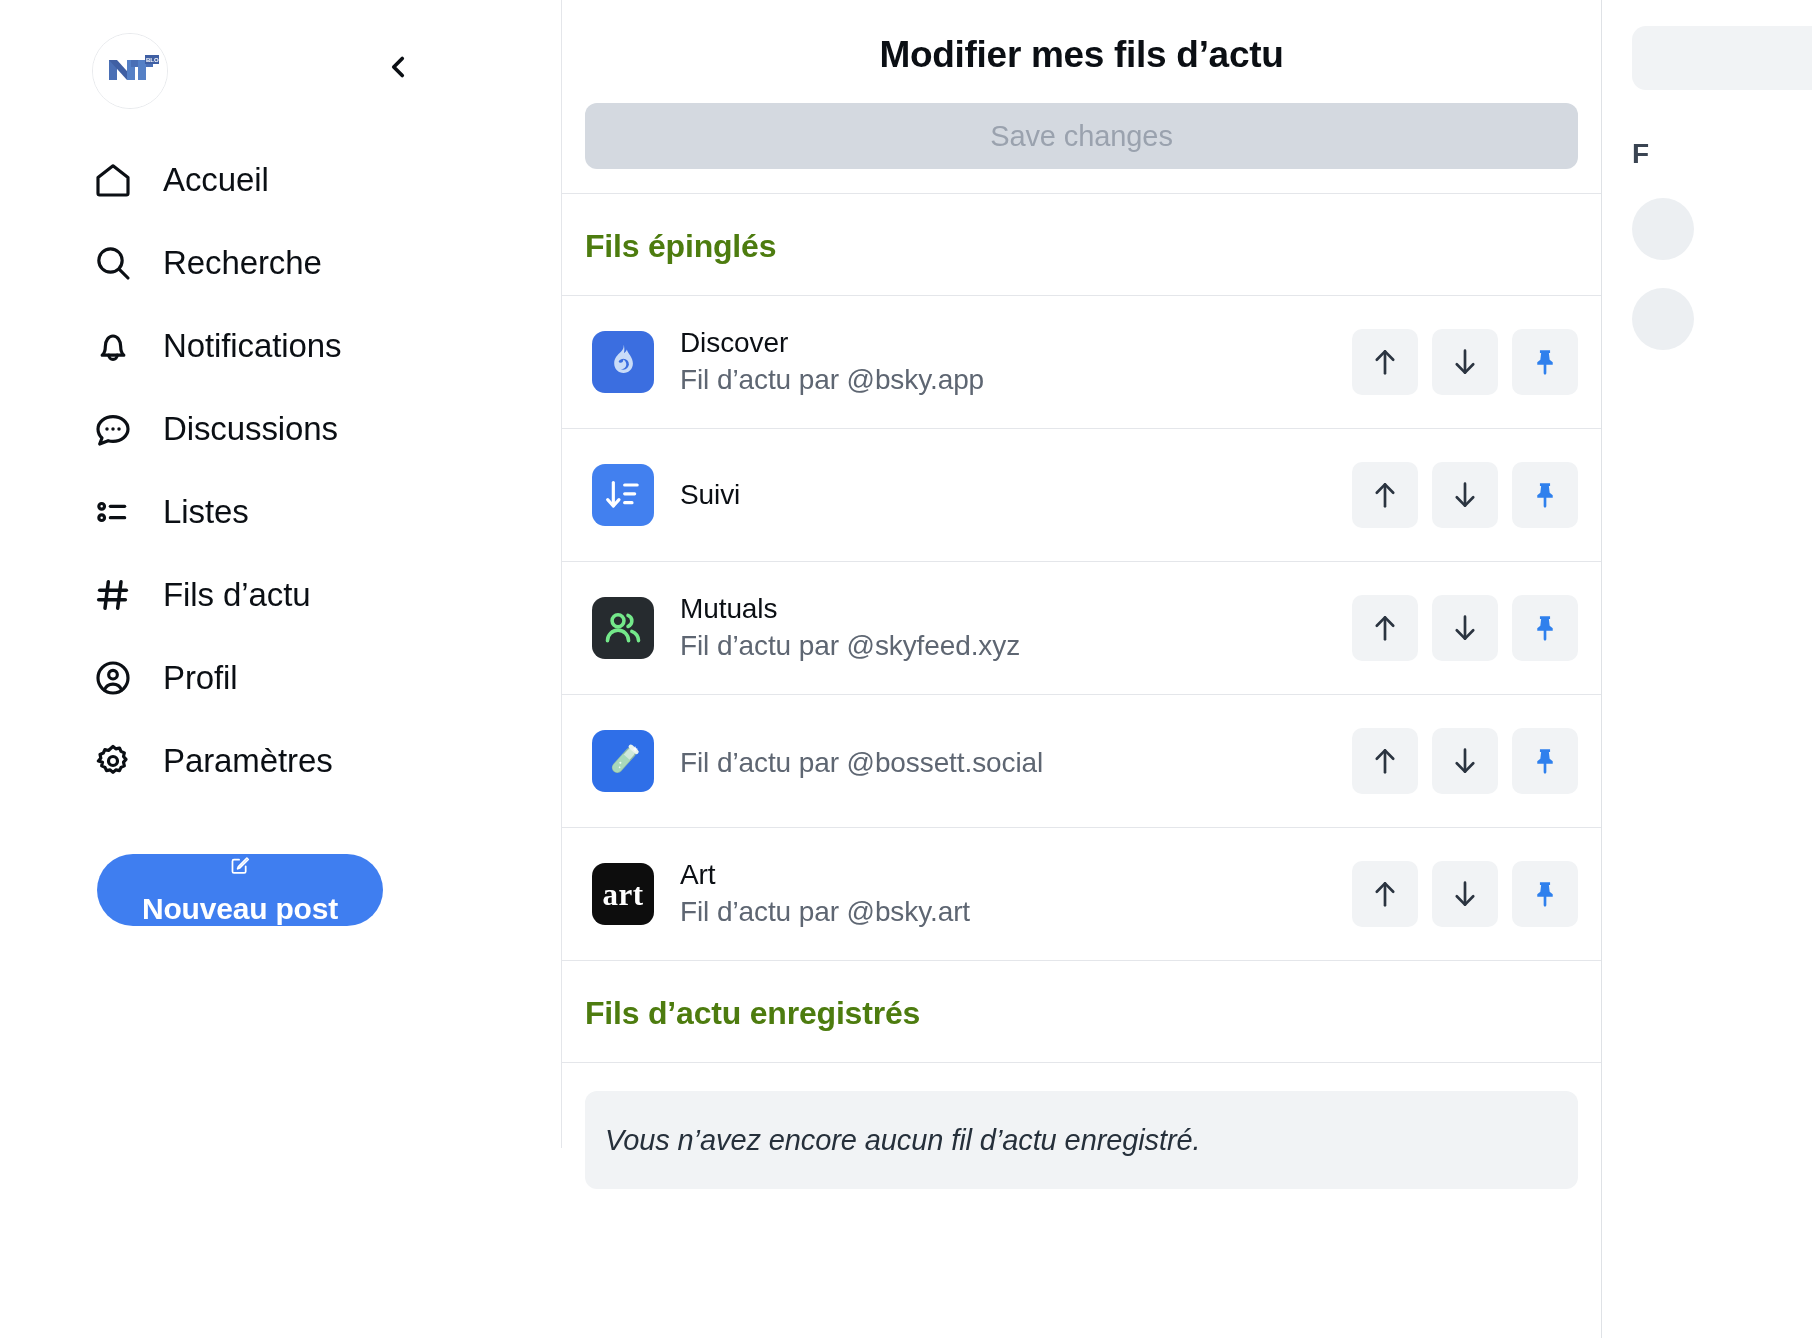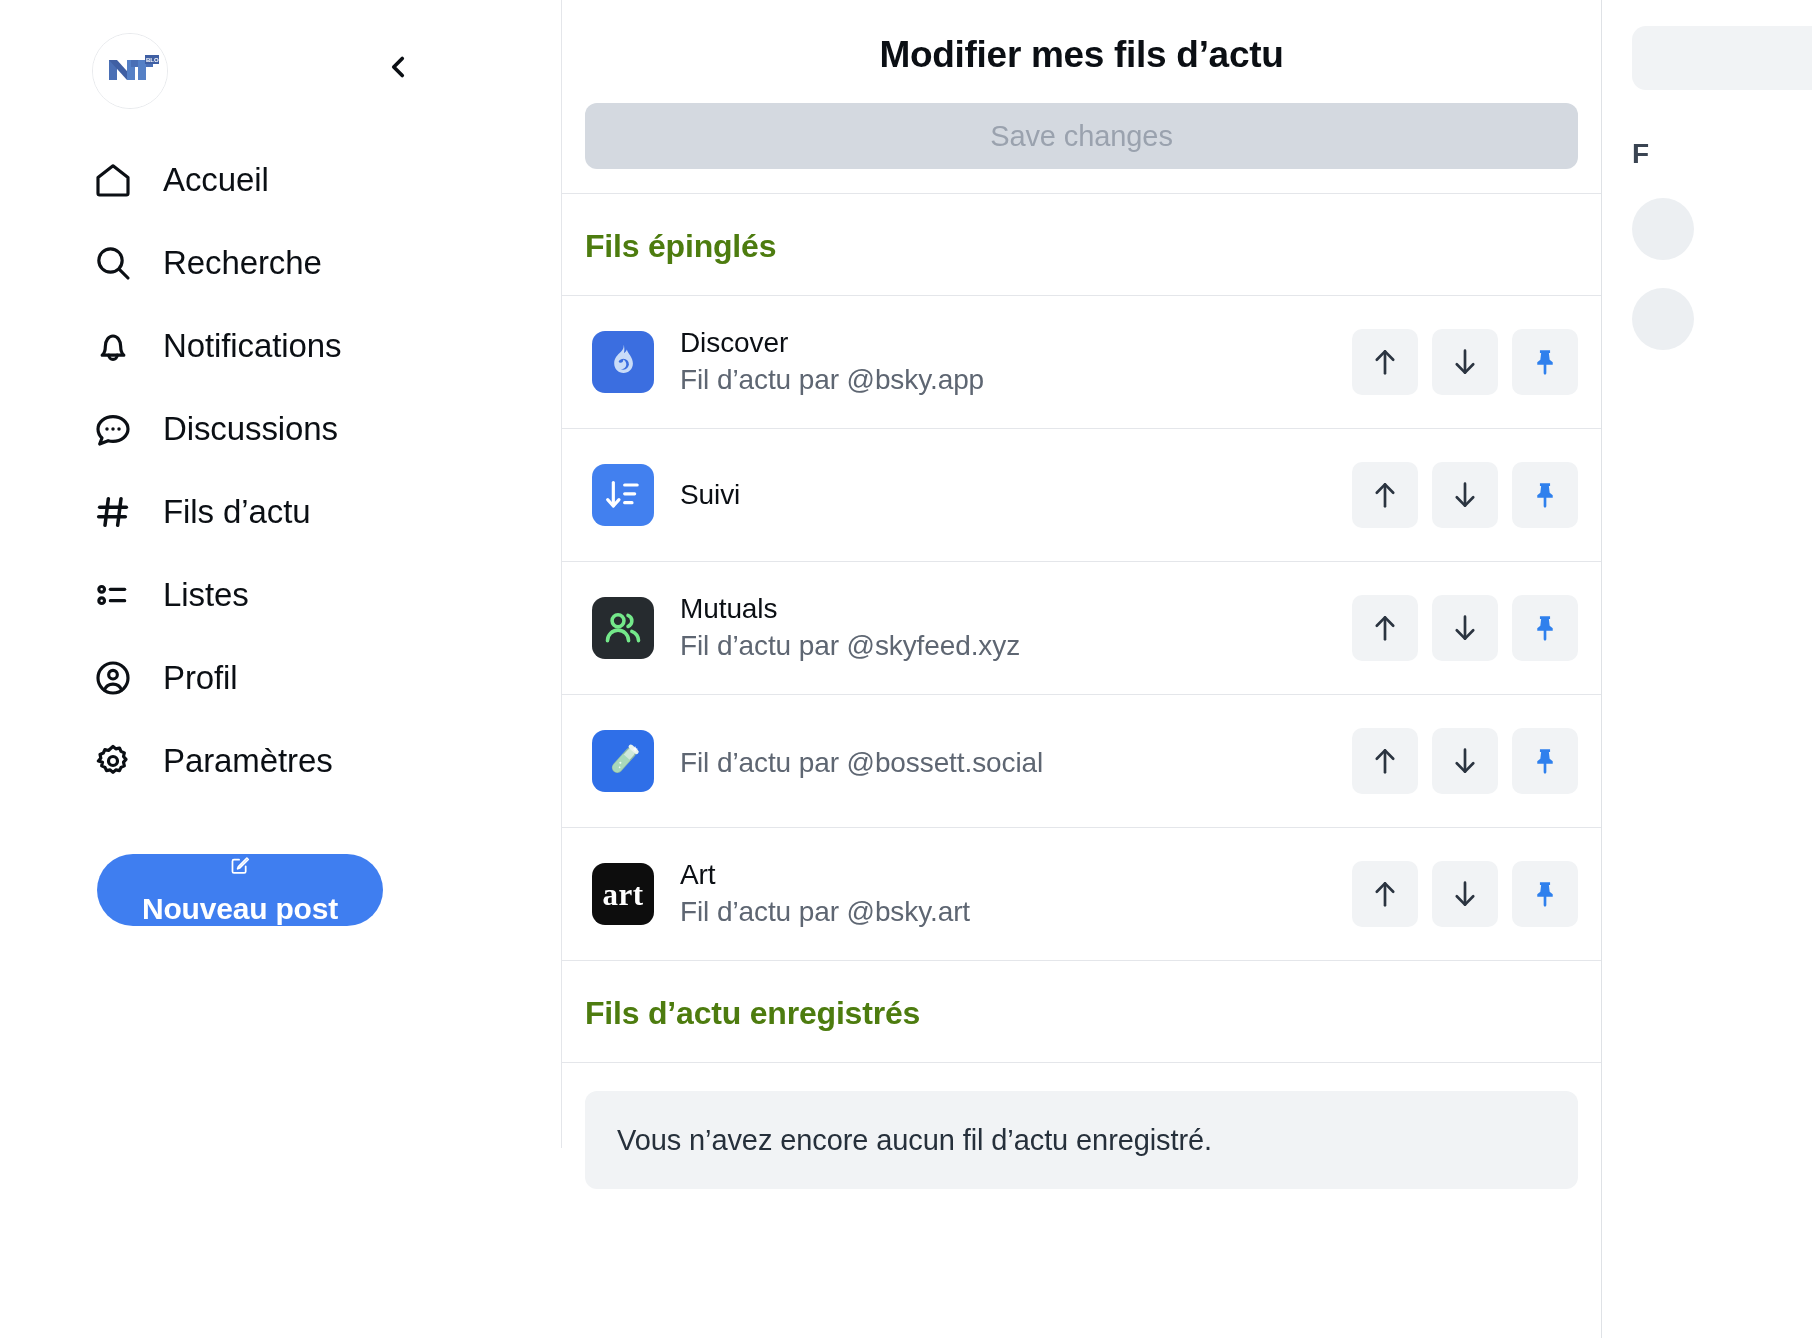--- a/index.html
+++ b/index.html
@@ -208,21 +208,22 @@
     cursor: pointer;
   }
 
   .empty-wrap { padding: 28px 23px 0 23px; }
   .empty-box {
     background: #f1f3f5;
     border-radius: 12px;
     height: 98px;
     display: flex;
     align-items: center;
-    padding-left: 32px;
+    padding-left: 20px;
+    font-style: italic;
   }
   .empty-text {
     font-size: 29px;
     color: #26303b;
     letter-spacing: -0.1px;
   }
 
   
   .right-rail {
     width: 210px;
@@ -328,40 +329,40 @@
             <circle cx="8.4" cy="12" r="1.05" fill="#0b0f14" stroke="none"></circle>
             <circle cx="12" cy="12" r="1.05" fill="#0b0f14" stroke="none"></circle>
             <circle cx="15.6" cy="12" r="1.05" fill="#0b0f14" stroke="none"></circle>
           </svg>
         </span>
         <span class="nav-label">Discussions</span>
       </div>
 
       <div class="nav-item">
         <span class="nav-icon">
+          <svg width="40" height="40" viewBox="0 0 24 24" fill="none" stroke="#0b0f14" stroke-width="1.9" stroke-linecap="round">
+            <circle cx="5.2" cy="8.6" r="1.7"></circle>
+            <circle cx="5.2" cy="15.4" r="1.7"></circle>
+            <line x1="10.4" y1="8.6" x2="19" y2="8.6"></line>
+            <line x1="10.4" y1="15.4" x2="19" y2="15.4"></line>
+          </svg>
+        </span>
+        <span class="nav-label">Listes</span>
+      </div>
+
+      <div class="nav-item">
+        <span class="nav-icon">
           <svg width="40" height="40" viewBox="0 0 24 24" fill="none" stroke="#0b0f14" stroke-width="2.1" stroke-linecap="round">
             <line x1="9.2" y1="4" x2="7.2" y2="20"></line>
             <line x1="16.8" y1="4" x2="14.8" y2="20"></line>
             <line x1="4" y1="9.2" x2="20" y2="9.2"></line>
             <line x1="3.4" y1="14.8" x2="19.4" y2="14.8"></line>
           </svg>
         </span>
         <span class="nav-label">Fils d’actu</span>
-      </div>
-
-      <div class="nav-item">
-        <span class="nav-icon">
-          <svg width="40" height="40" viewBox="0 0 24 24" fill="none" stroke="#0b0f14" stroke-width="1.9" stroke-linecap="round">
-            <circle cx="5.2" cy="8.6" r="1.7"></circle>
-            <circle cx="5.2" cy="15.4" r="1.7"></circle>
-            <line x1="10.4" y1="8.6" x2="19" y2="8.6"></line>
-            <line x1="10.4" y1="15.4" x2="19" y2="15.4"></line>
-          </svg>
-        </span>
-        <span class="nav-label">Listes</span>
       </div>
 
       <div class="nav-item">
         <span class="nav-icon">
           <svg width="40" height="40" viewBox="0 0 24 24" fill="none" stroke="#0b0f14" stroke-width="1.9" stroke-linecap="round">
             <circle cx="12" cy="12" r="9"></circle>
             <circle cx="12" cy="10" r="2.6"></circle>
             <path d="M6.8 19.2a5.6 5.6 0 0 1 10.4 0"></path>
           </svg>
         </span>

